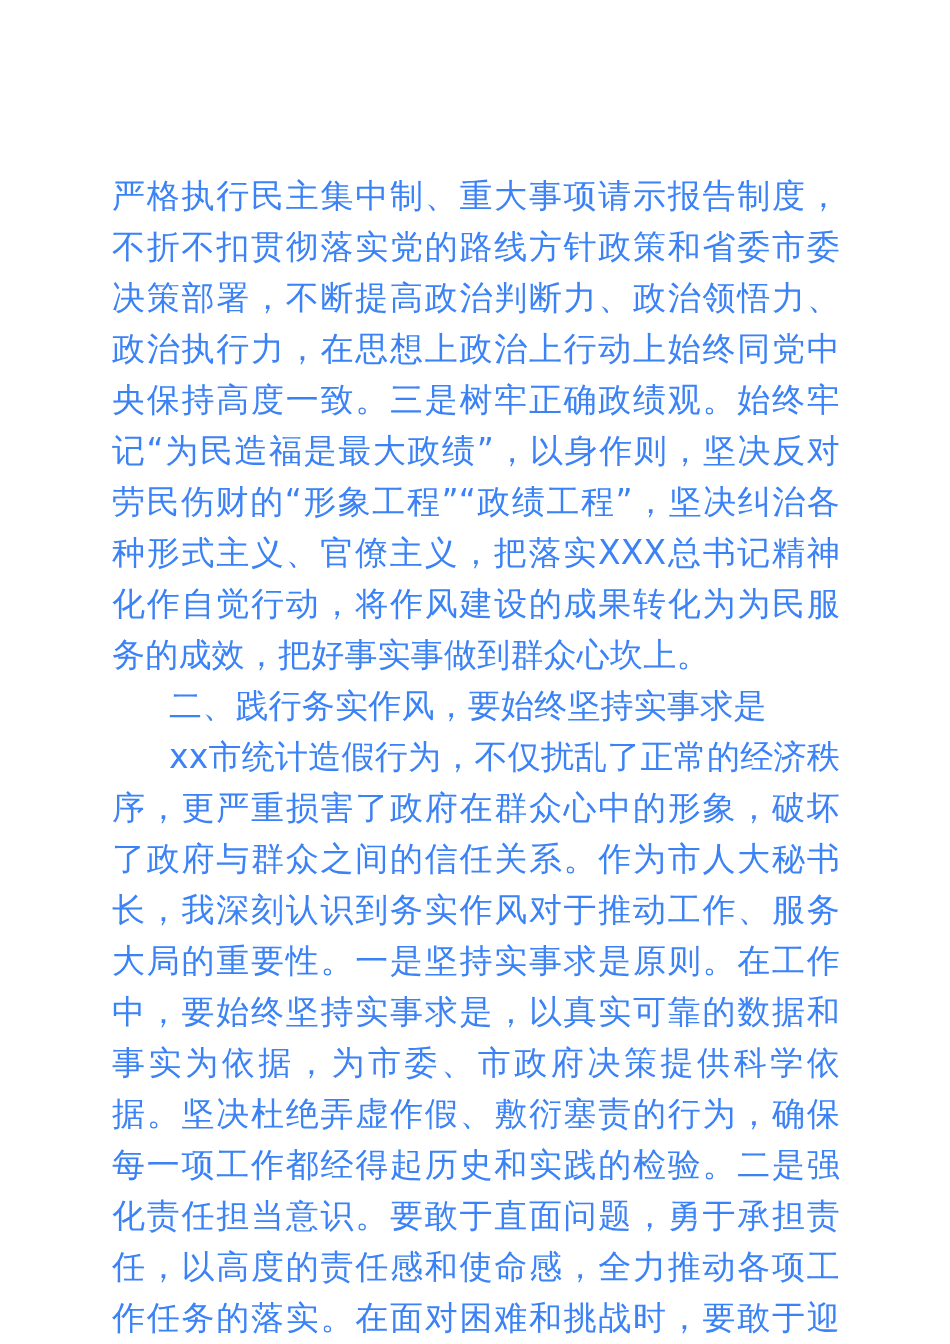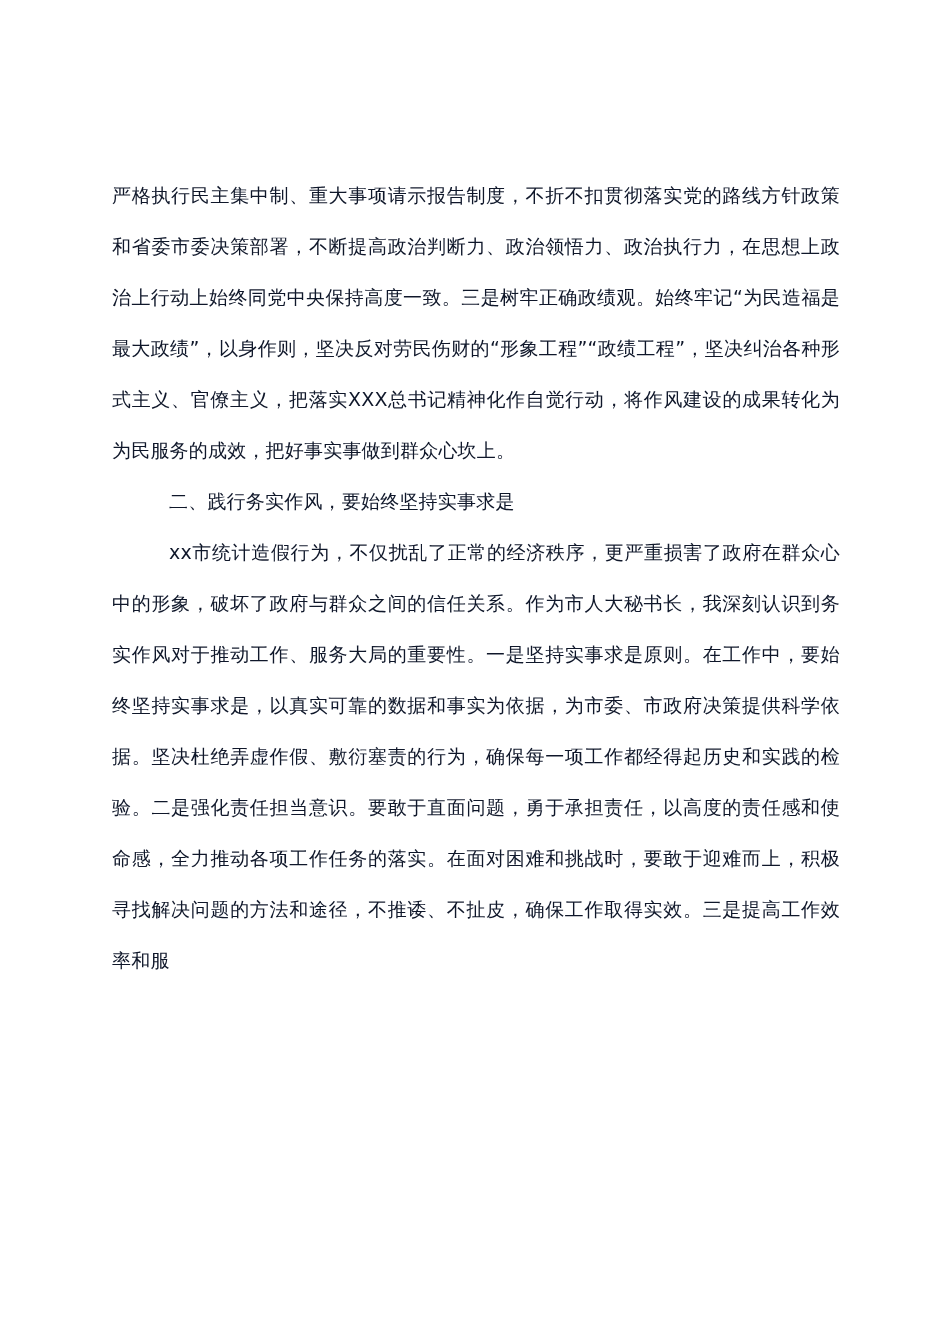--- a/index.html
+++ b/index.html
@@ -19,23 +19,23 @@
     overflow: hidden;
   }
   .doc-body {
     position: absolute;
     left: 112px;
     top: 170px;
     width: 728px;
   }
   .para {
     margin: 0;
-    font-size: 19px;
+    font-size: 33px;
     line-height: 51px;
-    color: #0f172a;
+    color: #3b82f6;
     text-align: justify;
     text-justify: inter-ideograph;
     letter-spacing: 0.2px;
     font-weight: 500;
   }
   .para.indent {
     text-indent: 57px;
   }
   .para + .para {
     margin-top: 0;

